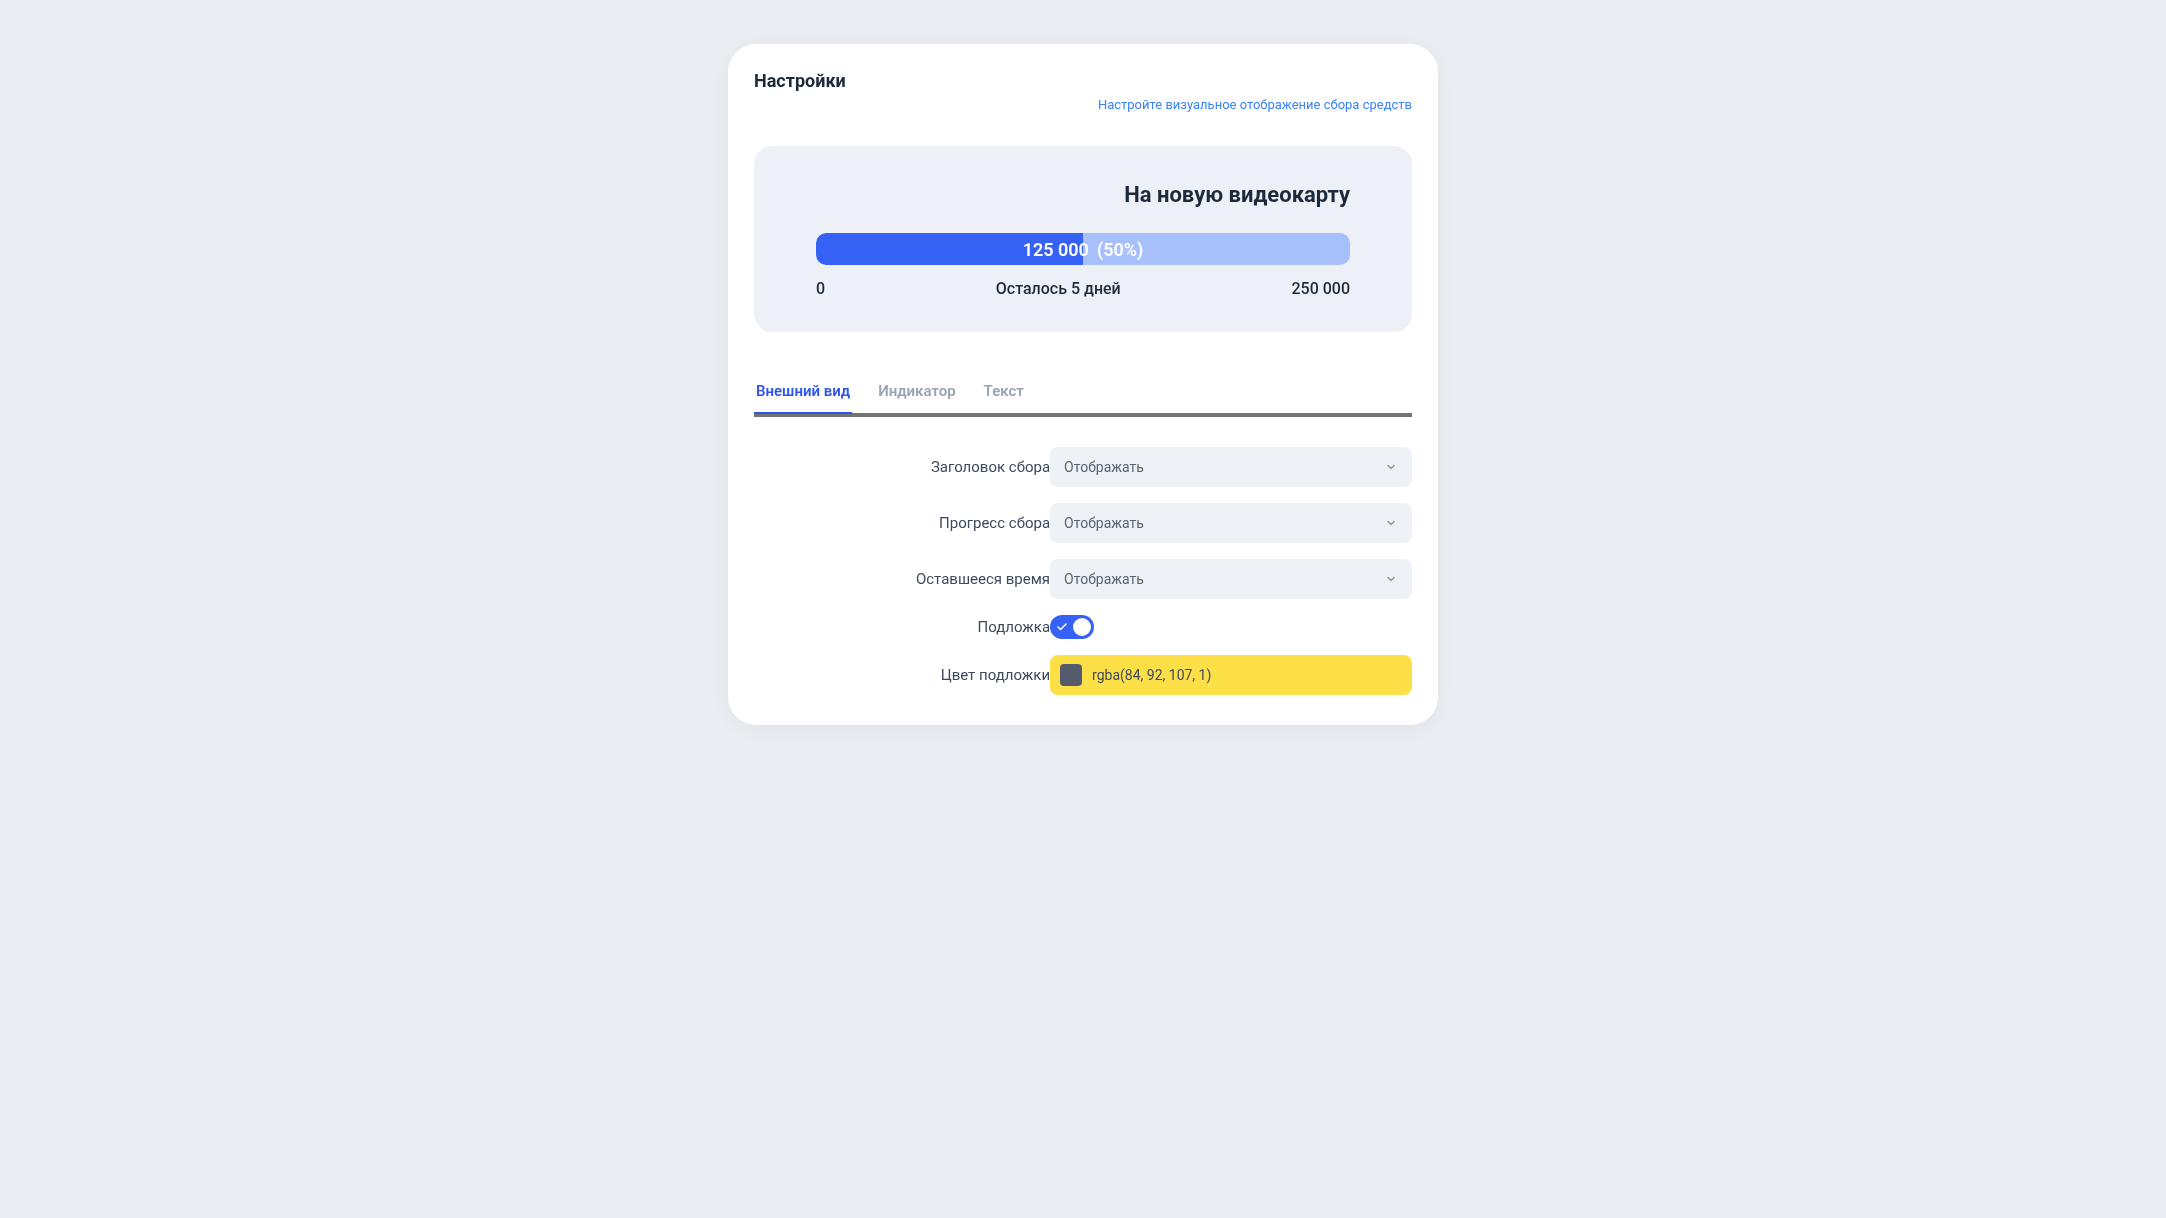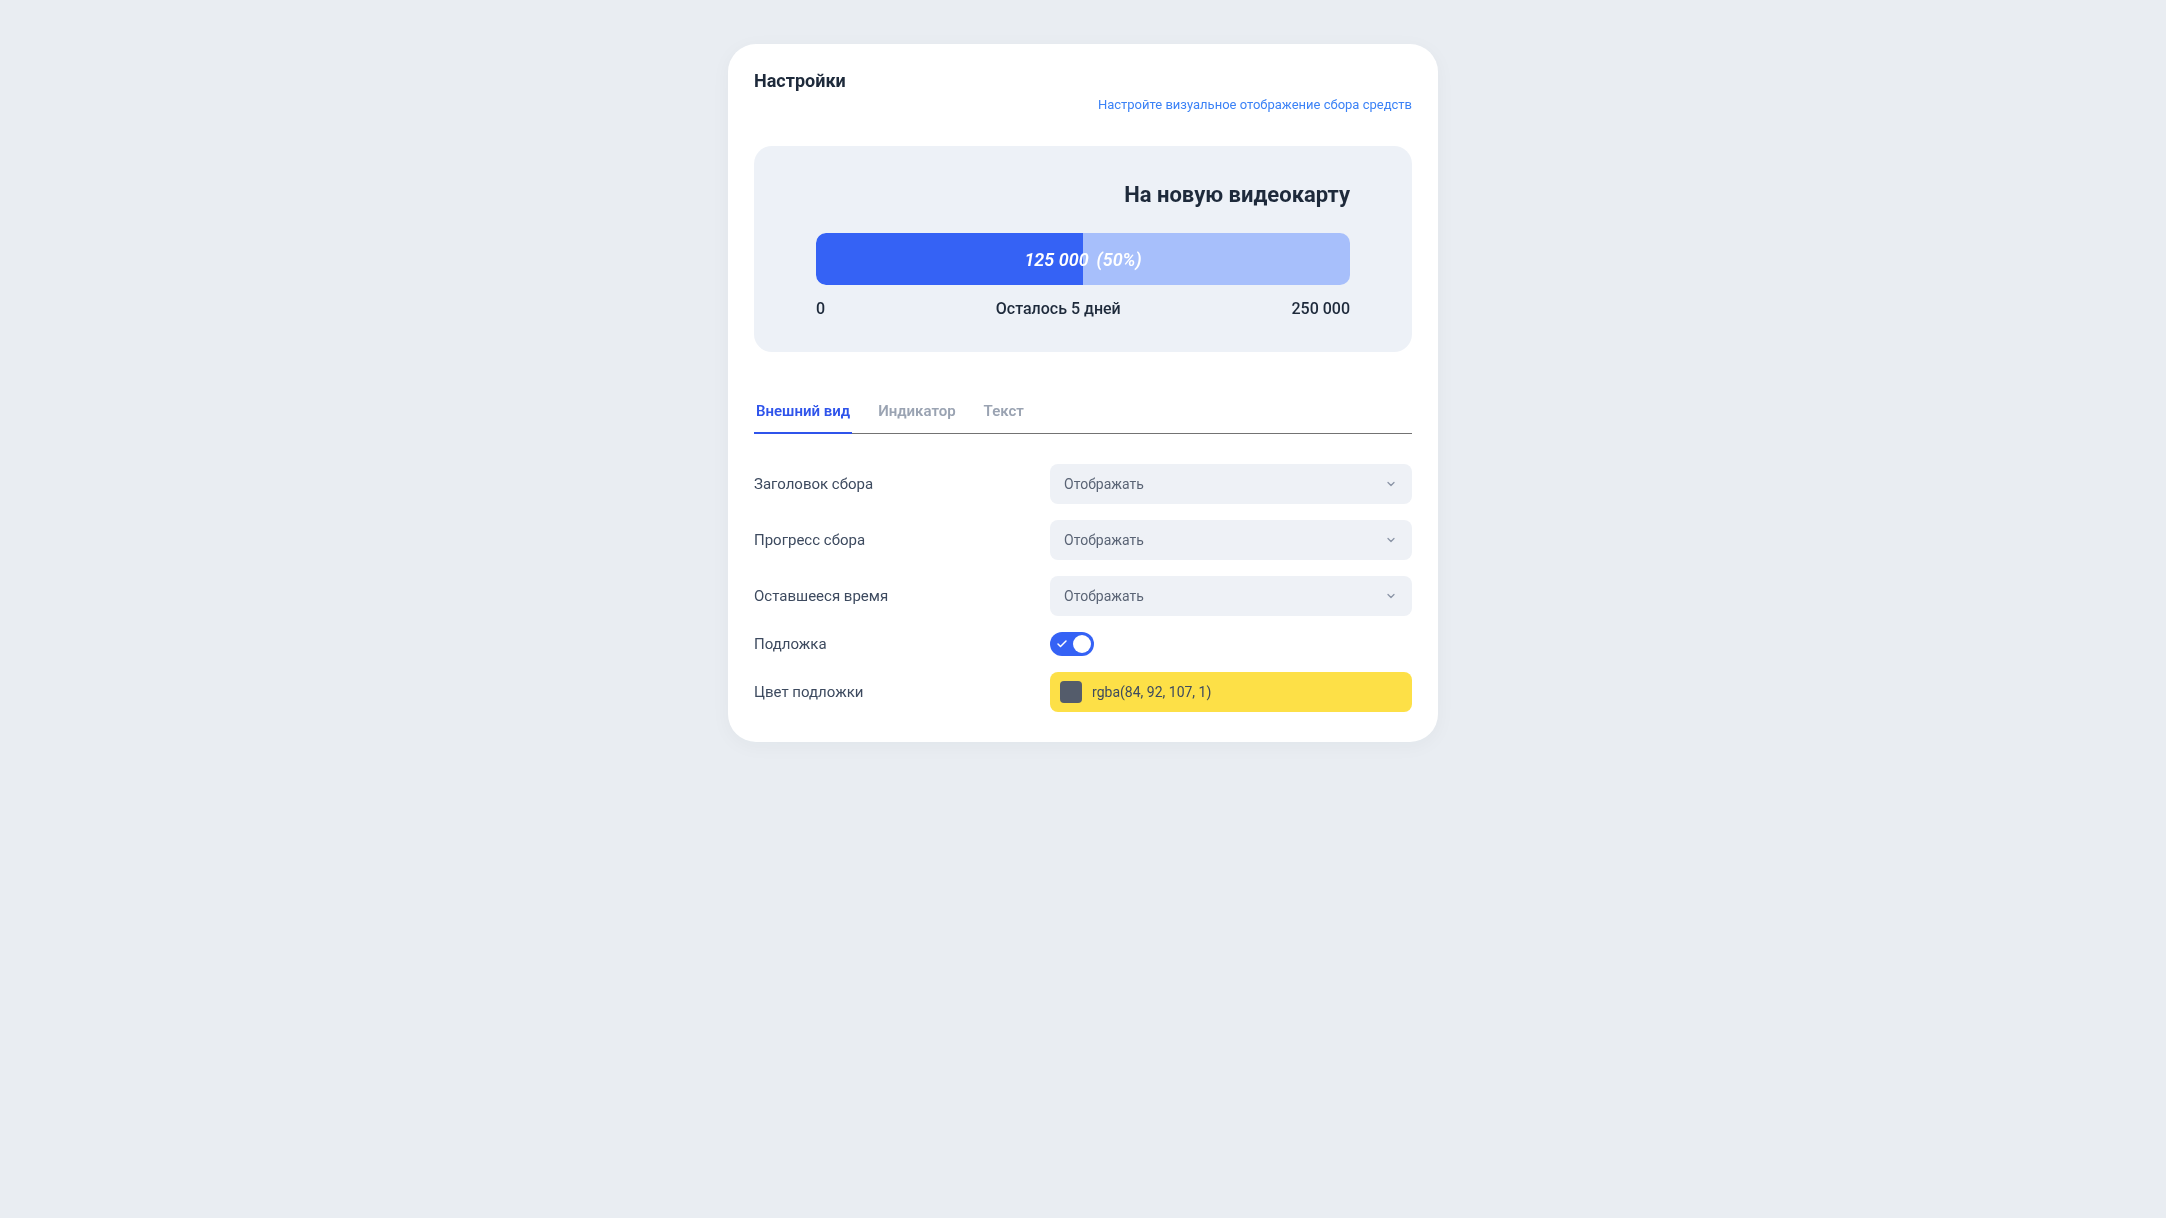--- a/index.html
+++ b/index.html
@@ -43,25 +43,24 @@
   .preview-title {
     text-align: right;
     font-size: 22px;
     font-weight: 700;
     color: #1e2a3b;
     margin-bottom: 26px;
   }
   .bar-track {
     position: relative;
     width: 100%;
-    height: 52px;
+    height: 32px;
     background: #a7bffb;
     border-radius: 10px;
     overflow: hidden;
-    font-style: italic;
   }
   .bar-fill {
     position: absolute;
     left: 0; top: 0; bottom: 0;
     width: 50%;
     background: #3562f5;
     border-radius: 10px 0 0 10px;
   }
   .bar-label {
     position: absolute;
@@ -80,21 +79,21 @@
     margin-top: 14px;
     font-size: 16px;
     font-weight: 500;
     color: #1e2a3b;
   }
 
   
   .tabs {
     display: flex;
     gap: 24px;
-    border-bottom: 1px solid #737373;
+    border-bottom: 4px solid #737373;
     margin-bottom: 30px;
   }
   .tab {
     padding: 8px 2px 12px;
     font-size: 15px;
     font-weight: 600;
     color: #9aa3b2;
     cursor: pointer;
     border-bottom: 2px solid transparent;
     margin-bottom: -1px;
@@ -107,20 +106,21 @@
   
   .row {
     display: flex;
     align-items: center;
     margin-bottom: 16px;
   }
   .row .label {
     flex: 0 0 45%;
     font-size: 15px;
     color: #3d4a5f;
+    text-align: right;
   }
   .row .control {
     flex: 1;
     border-radius: 17px;
   }
 
   .select {
     width: 100%;
     height: 40px;
     background: #eef1f6;

